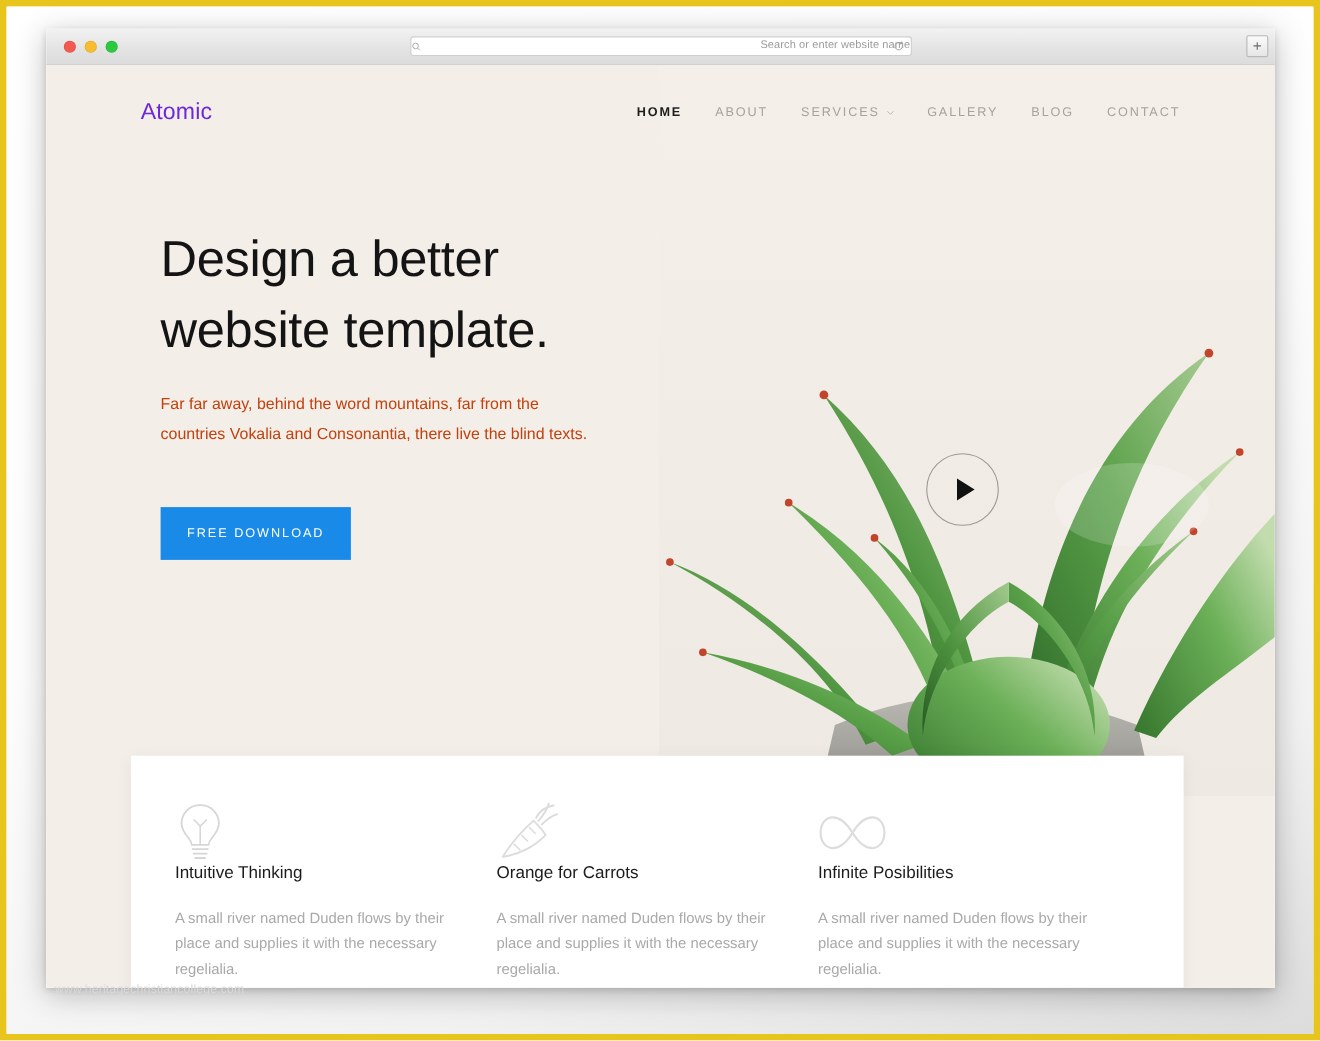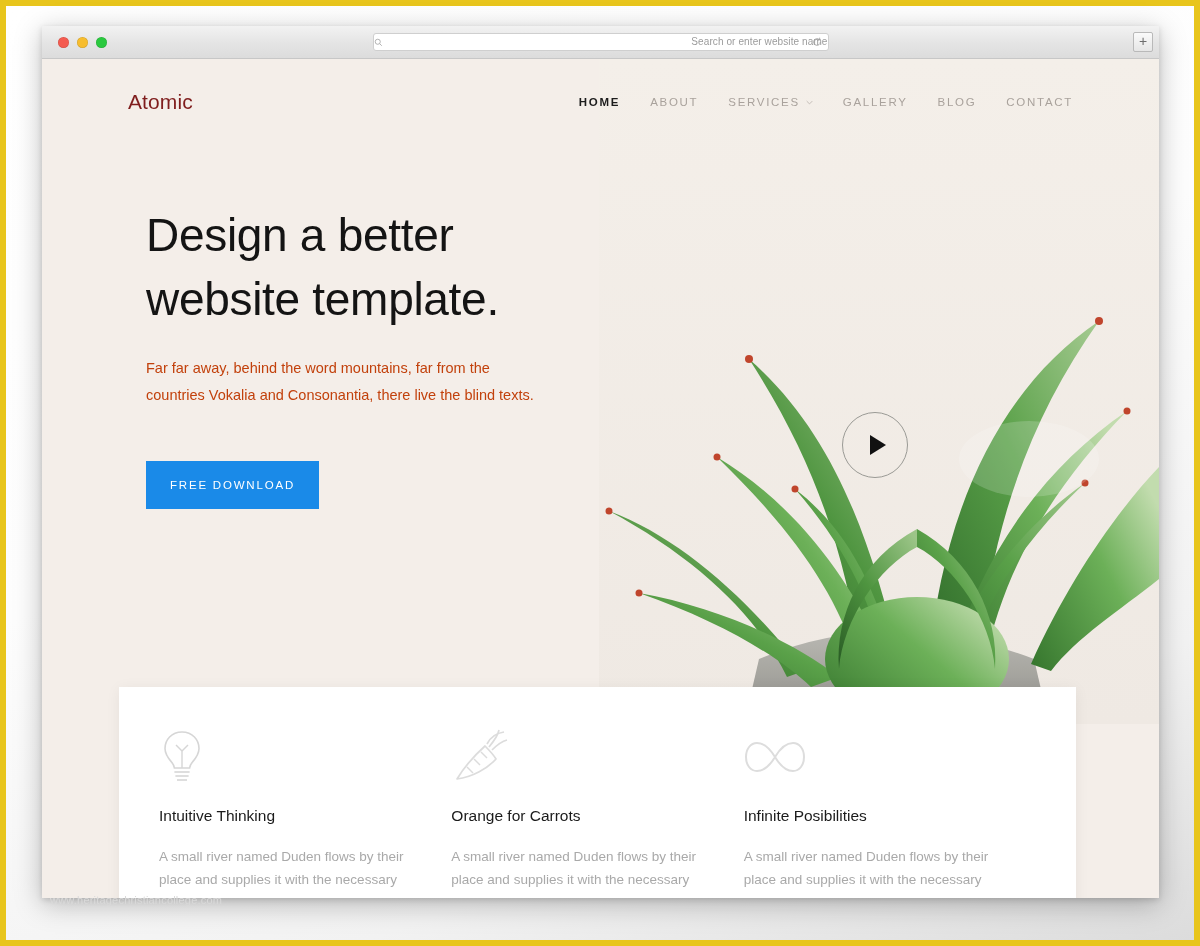--- a/index.html
+++ b/index.html
@@ -123,21 +123,21 @@
   #site-header {
     position: relative;
     z-index: 5;
     height: 86px;
     display: flex;
     align-items: center;
     padding: 0 44px 0 86px;
   }
   #site-logo {
     font-size: 21px;
-    color: #7f1d1d;
+    color: #6d28d9;
     letter-spacing: .1px;
   }
   #main-nav {
     margin-left: auto;
     display: flex;
     align-items: center;
     gap: 30px;
     padding-right: 42px;
     justify-content: center;
   }
@@ -221,21 +221,20 @@
     display: flex;
     box-shadow: 0 2px 14px rgba(0,0,0,.06);
   }
   .feature {
     flex: 1;
     padding-right: 38px;
   }
   .feature-icon { height: 56px; color: #d8d8d8; }
   .feature-icon svg { display: block; }
   .feature-title {
-    margin-top: 22px;
     font-size: 15.5px;
     color: #1b1b1b;
   }
   .feature-text {
     margin-top: 20px;
     font-size: 13.5px;
     line-height: 23px;
     color: #a9a9a9;
     max-width: 268px;
   }

